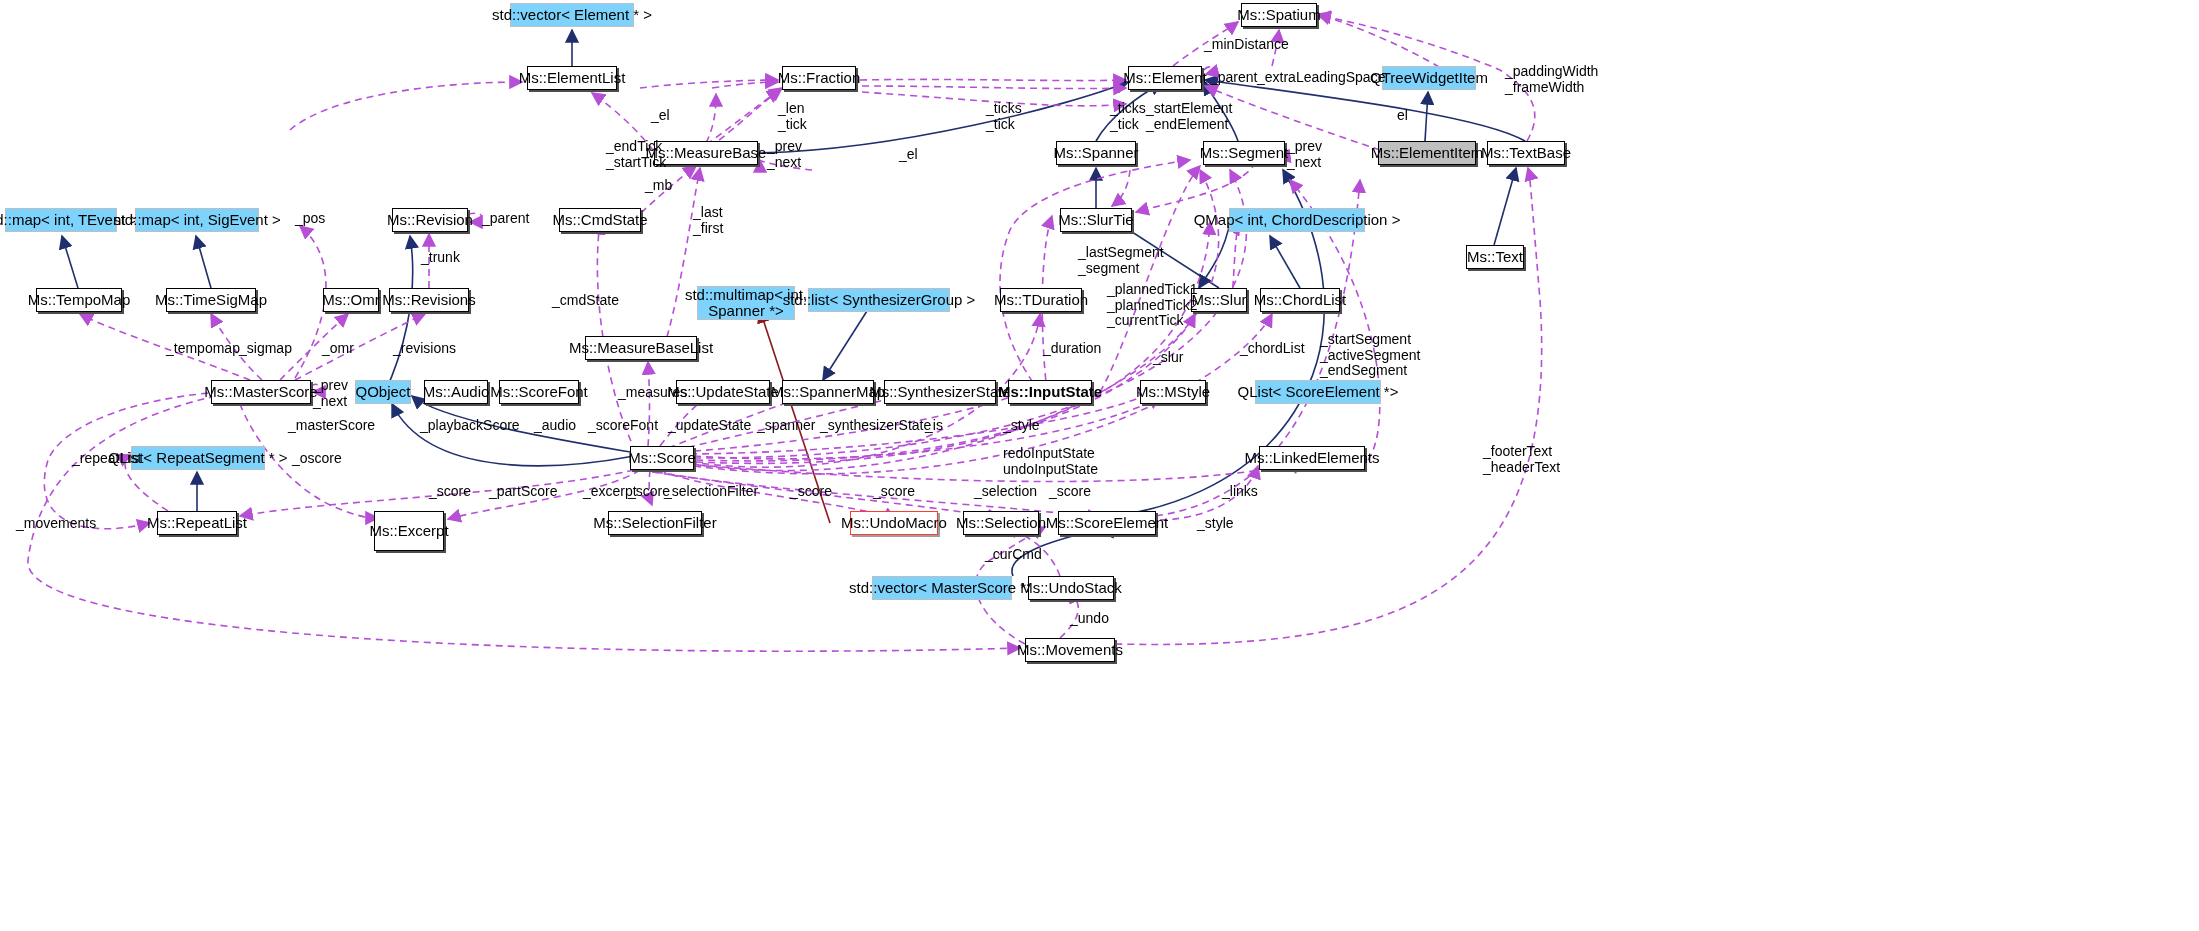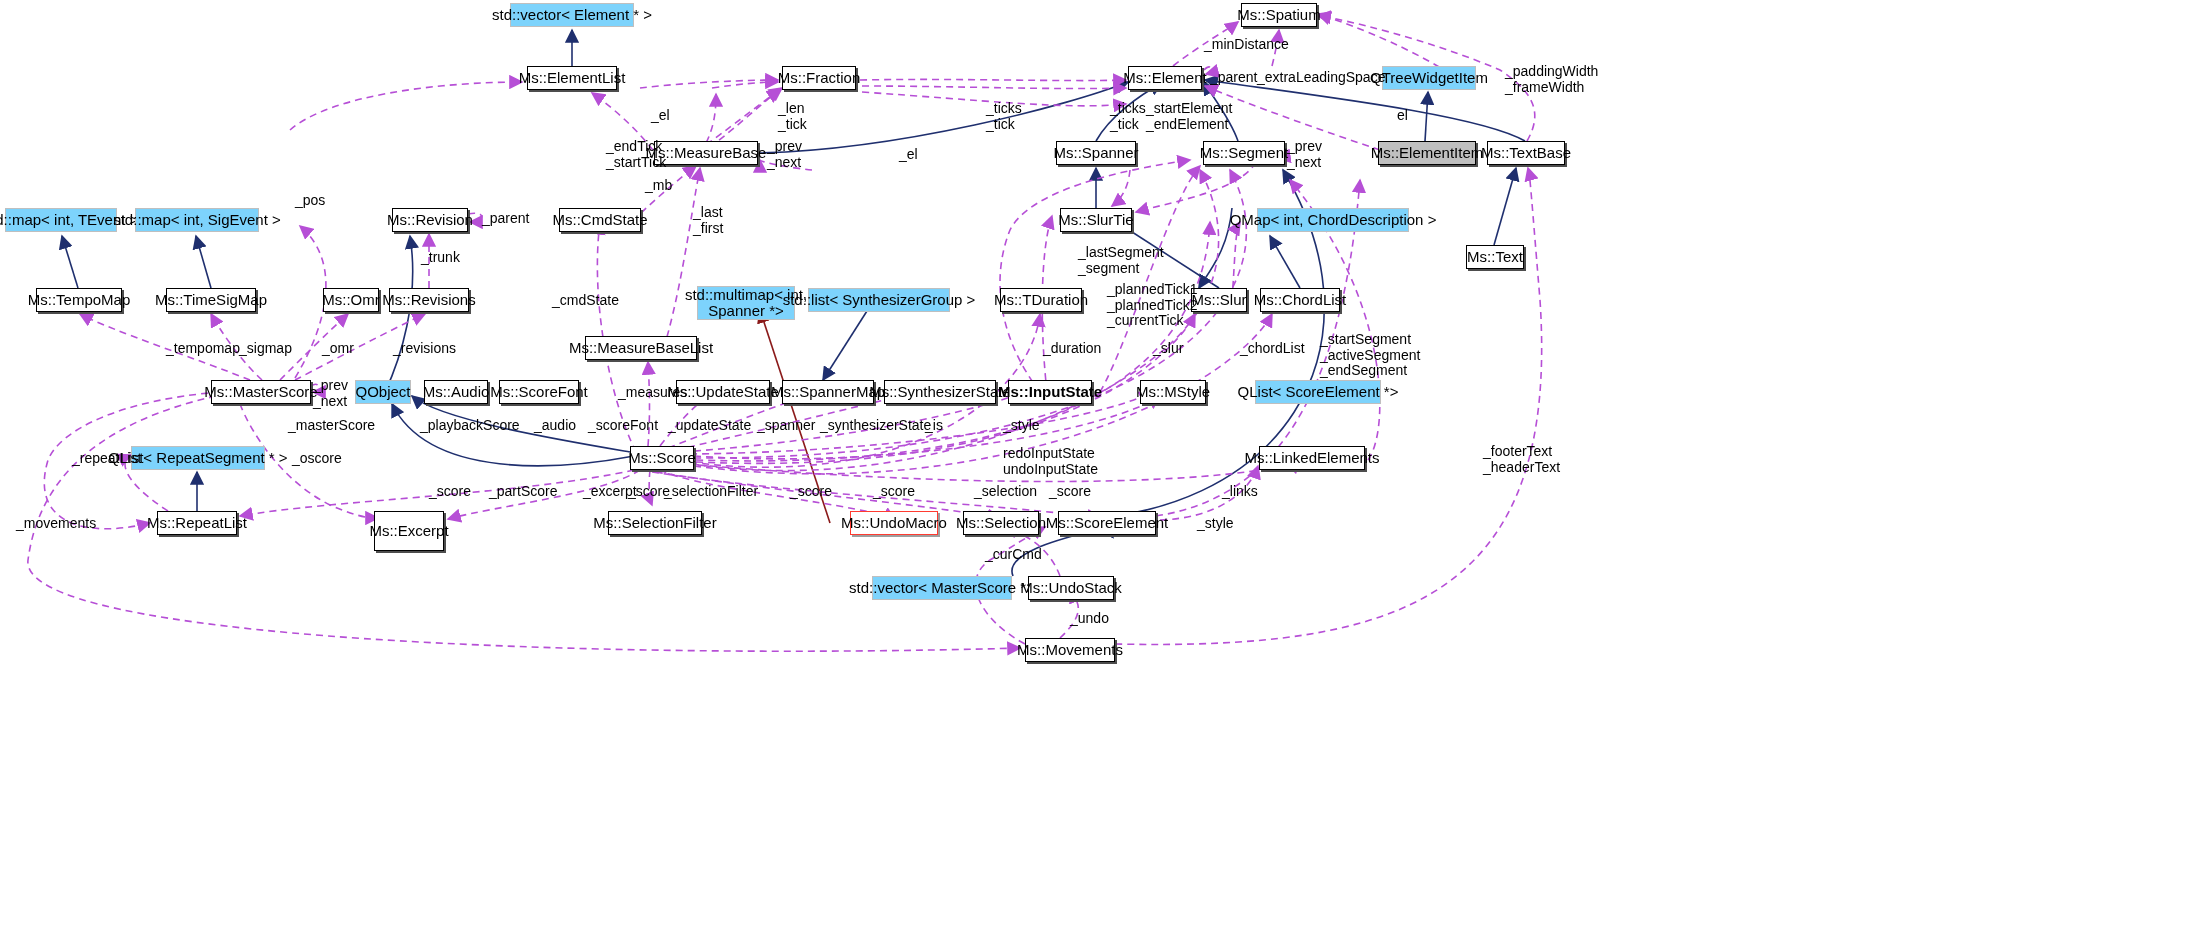--- a/index.html
+++ b/index.html
@@ -157,21 +157,21 @@
     <div class="node cls" style="left: 1487px; top: 141px; width: 78px; height: 24px; text-align: center;">Ms::TextBase</div>
     <div class="node hl" style="left: 1378px; top: 141px; width: 98px; height: 24px;">Ms::ElementItem</div>
     <div class="node cls" style="left: 654px; top: 141px; width: 104px; height: 24px;">Ms::MeasureBase</div>
     <div class="node cls" style="left: 1056px; top: 141px; width: 80px; height: 24px;">Ms::Spanner</div>
     <div class="node cls" style="left: 1164px; top: 141px; width: 82px; height: 24px; margin-left: 39px;">Ms::Segment</div>
     <div class="node ext" style="left: 5px; top: 208px; width: 112px; height: 24px;">std::map&lt; int, TEvent &gt;</div>
     <div class="node ext" style="left: 135px; top: 208px; width: 124px; height: 24px;">std::map&lt; int, SigEvent &gt;</div>
     <div class="node cls" style="left: 392px; top: 208px; width: 76px; height: 24px;">Ms::Revision</div>
     <div class="node cls" style="left: 559px; top: 208px; width: 82px; height: 24px;">Ms::CmdState</div>
     <div class="node cls" style="left: 1060px; top: 208px; width: 72px; height: 24px;">Ms::SlurTie</div>
-    <div class="node ext" style="left: 1257px; top: 208px; width: 152px; height: 24px;">QMap&lt; int, ChordDescription &gt;</div>
+    <div class="node ext" style="left: 1229px; top: 208px; width: 136px; height: 24px;">QMap&lt; int, ChordDescription &gt;</div>
     <div class="node cls" style="left: 1466px; top: 245px; width: 58px; height: 24px;">Ms::Text</div>
     <div class="node cls" style="left: 36px; top: 288px; width: 86px; height: 24px;">Ms::TempoMap</div>
     <div class="node cls" style="left: 166px; top: 288px; width: 90px; height: 24px;">Ms::TimeSigMap</div>
     <div class="node cls" style="left: 323px; top: 288px; width: 56px; height: 24px;">Ms::Omr</div>
     <div class="node cls" style="left: 389px; top: 288px; width: 80px; height: 24px;">Ms::Revisions</div>
     <div class="node ext" style="left: 697px; top: 286px; width: 98px; height: 34px;">std::multimap&lt; int,
 Spanner *&gt;</div>
     <div class="node ext" style="left: 808px; top: 288px; width: 142px; height: 24px;">std::list&lt; SynthesizerGroup &gt;</div>
     <div class="node cls" style="left: 1000px; top: 288px; width: 82px; height: 24px;">Ms::TDuration</div>
     <div class="node cls" style="left: 1191px; top: 288px; width: 56px; height: 24px;">Ms::Slur</div>
@@ -214,41 +214,41 @@
     <div class="edge-label" style="left: 1146px; top: 101px;">_startElement
 _endElement</div>
     <div class="edge-label" style="left: 1204px; top: 37px;">_minDistance</div>
     <div class="edge-label" style="left: 1210px; top: 70px;">_parent</div>
     <div class="edge-label" style="left: 1257px; top: 70px;">_extraLeadingSpace</div>
     <div class="edge-label" style="left: 1505px; top: 64px;">_paddingWidth
 _frameWidth</div>
     <div class="edge-label" style="left: 1397px; top: 108px;">el</div>
     <div class="edge-label" style="left: 1287px; top: 139px;">_prev
 _next</div>
-    <div class="edge-label" style="left: 295px; top: 193px;">_pos</div>
+    <div class="edge-label" style="left: 295px; top: 211px;">_pos</div>
     <div class="edge-label" style="left: 482px; top: 211px;">_parent</div>
     <div class="edge-label" style="left: 645px; top: 178px;">_mb</div>
     <div class="edge-label" style="left: 693px; top: 205px;">_last
 _first</div>
     <div class="edge-label" style="left: 421px; top: 250px;">_trunk</div>
     <div class="edge-label" style="left: 552px; top: 293px;">_cmdState</div>
     <div class="edge-label" style="left: 1078px; top: 245px;">_lastSegment
 _segment</div>
     <div class="edge-label" style="left: 1107px; top: 282px;">_plannedTick1
 _plannedTick2
 _currentTick</div>
     <div class="edge-label" style="left: 1320px; top: 332px;">_startSegment
 _activeSegment
 _endSegment</div>
     <div class="edge-label" style="left: 166px; top: 341px;">_tempomap</div>
     <div class="edge-label" style="left: 239px; top: 341px;">_sigmap</div>
     <div class="edge-label" style="left: 322px; top: 341px;">_omr</div>
     <div class="edge-label" style="left: 393px; top: 341px;">_revisions</div>
     <div class="edge-label" style="left: 1043px; top: 341px;">_duration</div>
-    <div class="edge-label" style="left: 1153px; top: 341px;">_slur</div>
+    <div class="edge-label" style="left: 1153px; top: 350px;">_slur</div>
     <div class="edge-label" style="left: 1240px; top: 341px;">_chordList</div>
     <div class="edge-label" style="left: 618px; top: 385px;">_measures</div>
     <div class="edge-label" style="left: 313px; top: 378px;">_prev
 _next</div>
     <div class="edge-label" style="left: 288px; top: 418px;">_masterScore</div>
     <div class="edge-label" style="left: 420px; top: 418px;">_playbackScore</div>
     <div class="edge-label" style="left: 534px; top: 418px;">_audio</div>
     <div class="edge-label" style="left: 588px; top: 418px;">_scoreFont</div>
     <div class="edge-label" style="left: 668px; top: 418px;">_updateState</div>
     <div class="edge-label" style="left: 757px; top: 418px;">_spanner</div>

